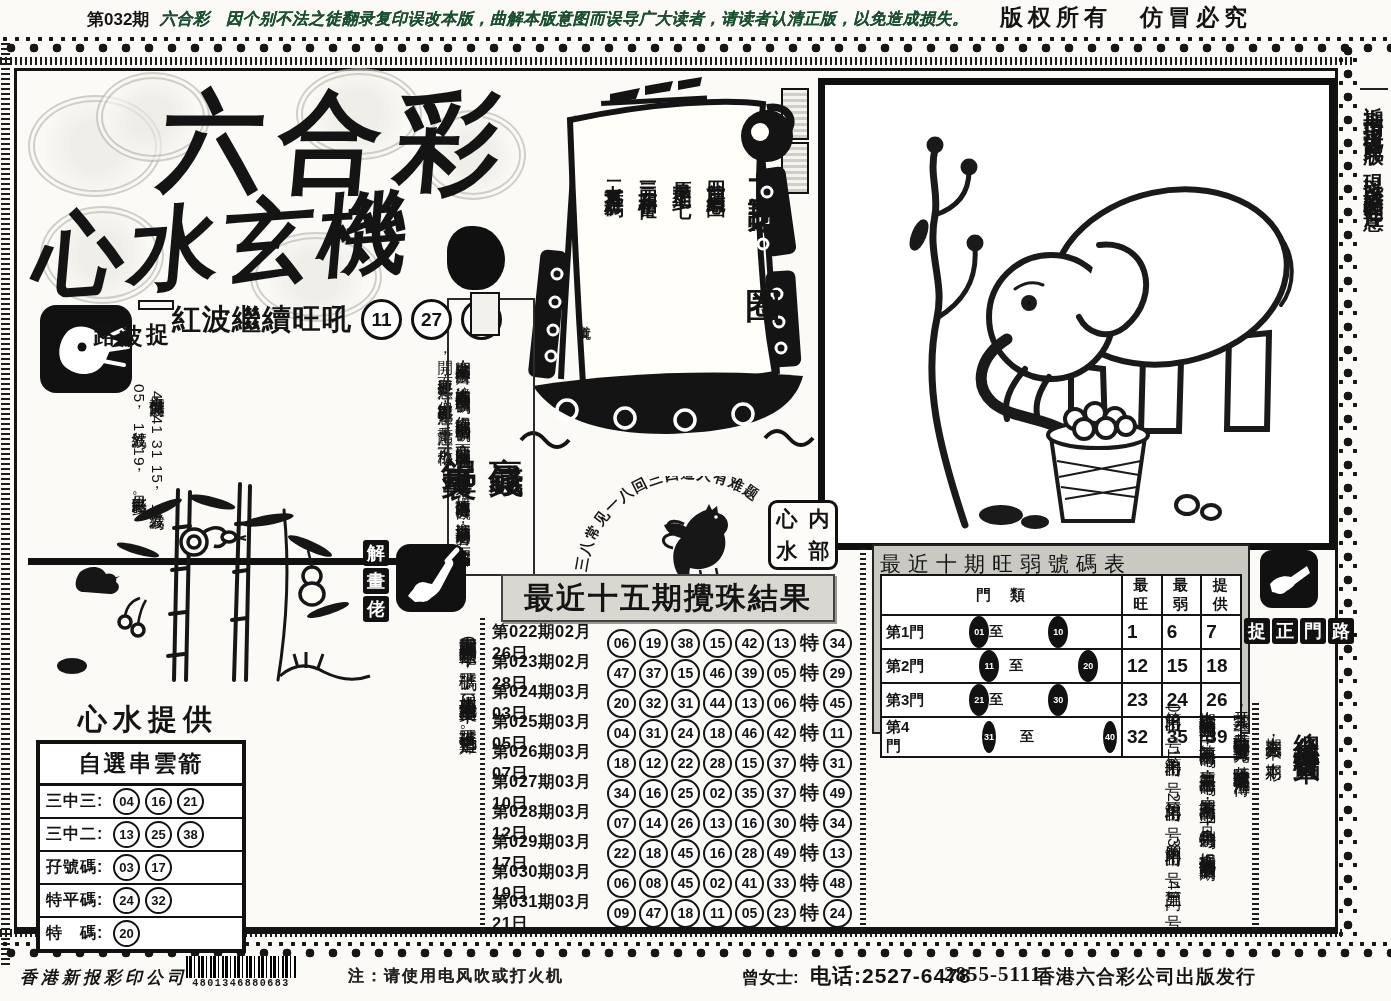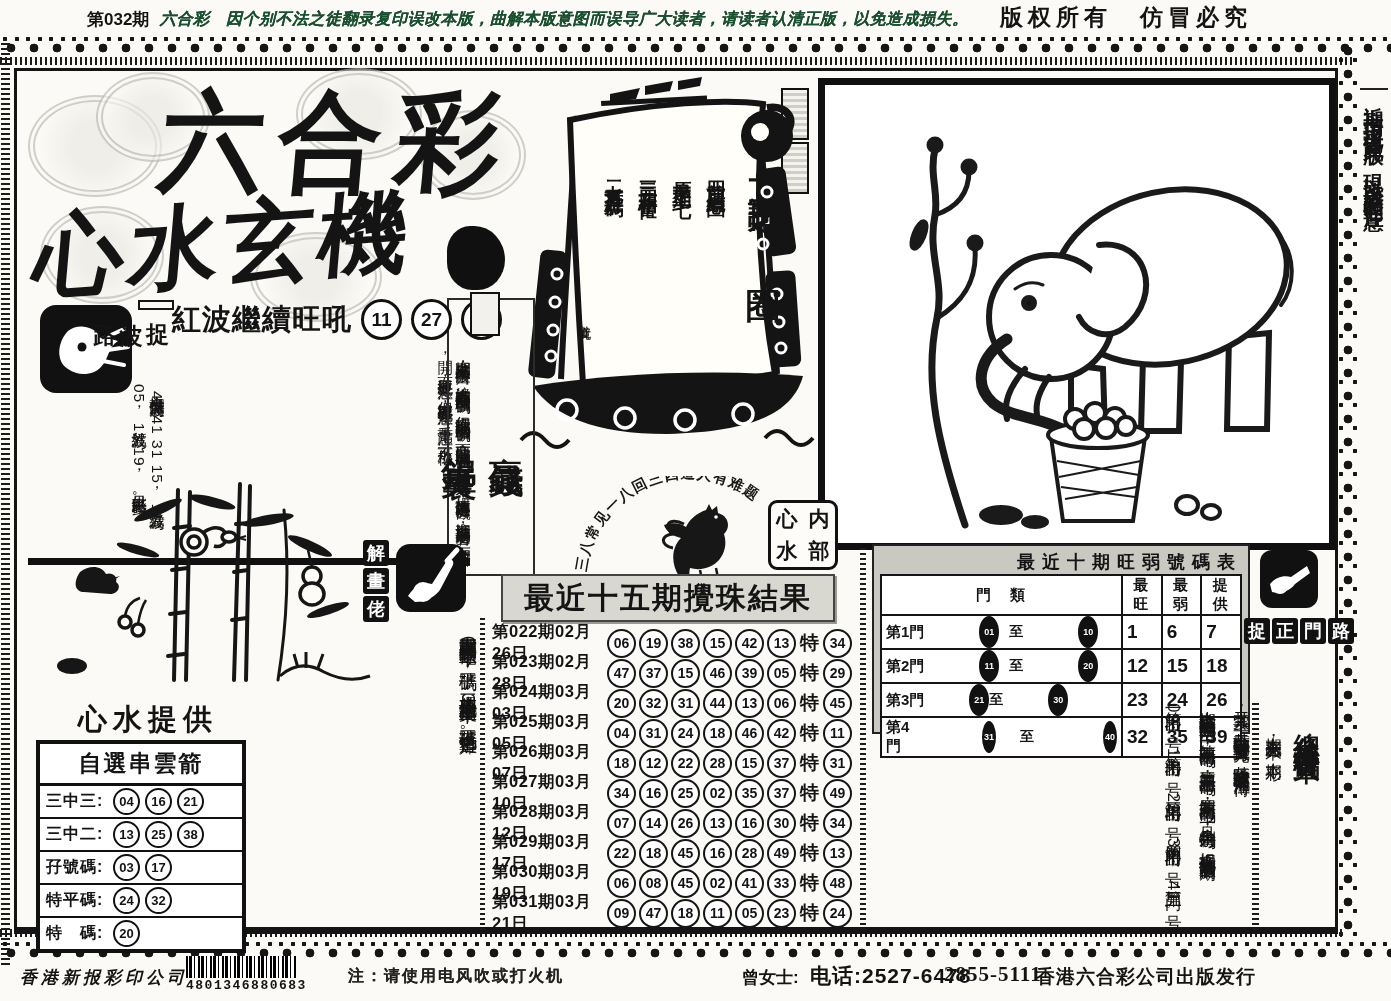--- a/index.html
+++ b/index.html
@@ -77,21 +77,21 @@
 
   
   .res-title{left:501px;top:574px;width:330px;height:44px;background:#d8d7d0;border:2px solid #444;font-size:30px;font-weight:900;letter-spacing:2px;text-align:center;line-height:44px;box-shadow:2px 2px 0 #9a9992;}
   .result-row{position:relative;display:flex;align-items:center;gap:3px;height:30px;}
   .result-row .period{font-size:16.5px;font-weight:bold;width:136px;letter-spacing:.5px;}
   .ball{width:25px;height:25px;border:2px solid #161616;border-radius:50%;display:inline-flex;align-items:center;justify-content:center;font-size:14px;font-weight:bold;background:#fff;flex:none;}
   .result-row .te{font-size:19px;font-weight:900;margin:0 1px;}
 
   
   .wr-box{left:872px;top:544px;width:378px;height:190px;background:#c9c8c1;border:2px solid #222;padding:4px 6px;box-sizing:border-box;}
-  .wr-title{font-size:18px;font-weight:700;letter-spacing:7px;text-align:right;height:24px;}
+  .wr-title{font-size:21px;font-weight:400;letter-spacing:7px;text-align:left;height:24px;}
   table.wr{border-collapse:collapse;width:100%;background:#fff;}
   table.wr th,table.wr td{border:2px solid #141414;height:26px;padding:0 4px;}
   table.wr th{font-size:15px;font-weight:900;letter-spacing:2px;}
   tr.wr-row td.doorcell{width:188px;}
   .door-label{font-size:15px;font-weight:900;}
   .range-dot{width:20px;height:32px;background:#111;color:#fff;border-radius:50%;display:inline-flex;align-items:center;justify-content:center;font-size:9px;font-weight:bold;margin-left:45px;}
   .zhi{font-size:14px;font-weight:bold;}
   td.val{font-size:19px;font-weight:900;text-align:left;padding-left:12px;width:55px;}
 
   
@@ -106,21 +106,21 @@
   
   .br-text{left:880px;top:698px;width:372px;height:232px;font-size:17px;line-height:1.3;letter-spacing:1px;}
   .br-text p{margin:0 0 0 12px;}
   .zf-title{left:1290px;top:712px;height:216px;font-size:26px;font-weight:900;letter-spacing:4px;}
   .zf-sub{left:1263px;top:724px;height:206px;font-size:16.5px;letter-spacing:1px;}
 
   
   .ft-printer{left:20px;top:966px;font-size:17px;letter-spacing:4px;font-family:"Liberation Serif",serif;font-style:italic;font-weight:bold;}
   .barcode{left:186px;top:956px;width:110px;}
   .barcode .bars{height:22px;background:repeating-linear-gradient(90deg,#000 0 2px,#fff 2px 3px,#000 3px 6px,#fff 6px 8px,#000 8px 9px,#fff 9px 12px);}
-  .barcode .digits{font-size:13px;letter-spacing:1.5px;text-align:left;font-family:"Liberation Mono",monospace;font-weight:bold;}
+  .barcode .digits{font-size:10px;letter-spacing:1.5px;text-align:center;font-family:"Liberation Mono",monospace;font-weight:bold;}
   .ft-note{left:348px;top:966px;font-size:16px;letter-spacing:2px;font-weight:bold;color:#222;text-shadow:0 0 .6px #444;}
   .ft-contact{left:742px;top:966px;font-size:17px;font-weight:bold;}
   .ft-phone1{left:810px;top:962px;font-size:21px;font-weight:bold;letter-spacing:1px;}
   .ft-phone2{left:944px;top:962px;font-size:21px;font-weight:bold;letter-spacing:1px;font-family:Liberation Serif, serif;}
   .ft-pub{left:1036px;top:964px;font-size:19px;font-weight:900;letter-spacing:1px;}
 </style>
 </head>
 <body>
 
 <div class="abs hdr-issue">第032期</div>
@@ -471,21 +471,21 @@
       <tr>
         <th style="width:188px;">門　類</th>
         <th>最旺</th>
         <th>最弱</th>
         <th>提供</th>
       </tr>
     </thead>
     <tbody id="wangruo-body">
         <tr class="wr-row">
           <td class="doorcell">
-            <div class="" style="display: flex; align-items: center; gap: 10px;">
+            <div class="" style="display: flex; align-items: center; ">
               <span class="door-label">第1門</span>
               <span class="range-dot">01</span>
               <span class="zhi">至</span>
               <span class="range-dot">10</span>
             </div>
           </td>
           <td class="val">1</td>
           <td class="val">6</td>
           <td class="val">7</td>
         </tr>

